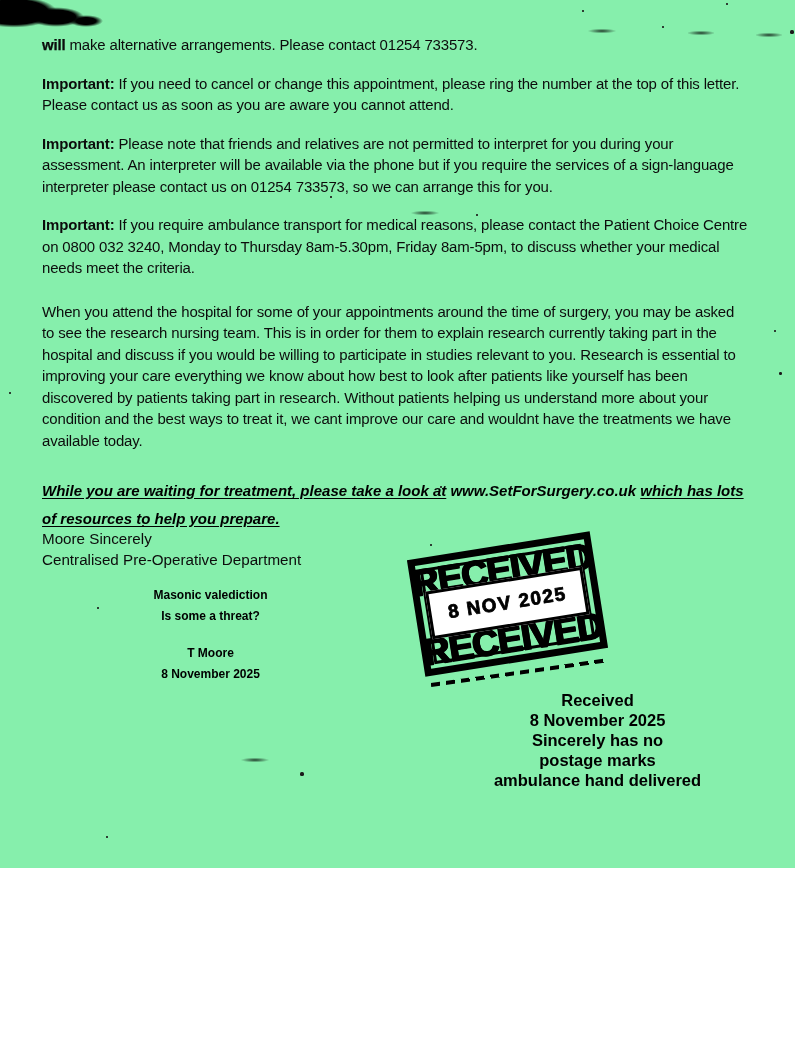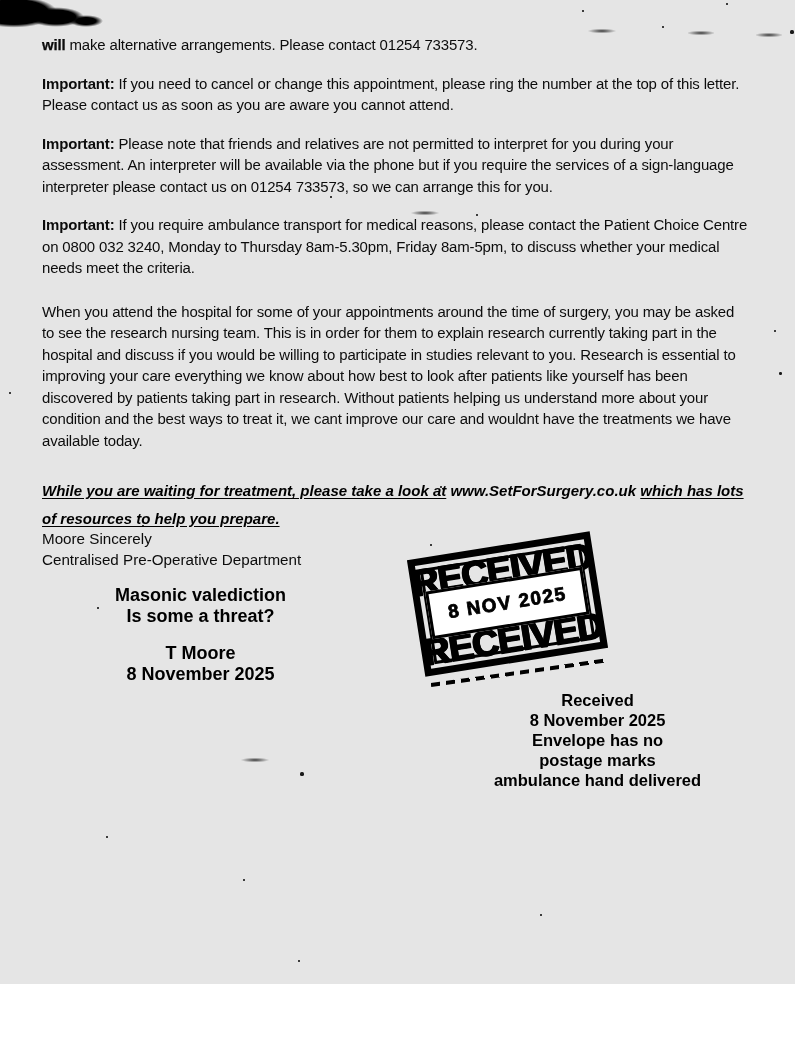--- a/index.html
+++ b/index.html
@@ -6,22 +6,22 @@
     margin: 0;
     padding: 0;
     background: #ffffff;
   }
   body {
     font-family: "Liberation Sans", sans-serif;
   }
   .page {
     position: relative;
     width: 795px;
-    height: 984px;
-    background: #e5e5e5;
+    height: 868px;
+    background: #86efac;
     overflow: hidden;
   }
 
   
   .scan-blob {
     position: absolute;
     left: -10px;
     top: -8px;
     width: 130px;
     height: 44px;
@@ -92,24 +92,24 @@
 
   
   .annot {
     position: absolute;
     font-weight: 700;
     color: #000;
     text-align: center;
     line-height: 21px;
   }
   #annot-left {
-    left: 28px;
+    left: 38px;
     top: 585px;
     width: 345px;
-    font-size: 18px;
+    font-size: 12px;
   }
   #annot-left .gap { display: block; height: 16px; }
   #annot-right {
     left: 420px;
     top: 690px;
     width: 355px;
     font-size: 16.5px;
     line-height: 20px;
   }
 
@@ -293,21 +293,21 @@
       <div class="stamp-window">
         <div class="stamp-date">8 NOV 2025</div>
       </div>
     </div>
     <div class="stamp-dash"></div>
   </div>
 
   <div class="annot" id="annot-right">
     <div>Received</div>
     <div>8 November 2025</div>
-    <div>Envelope has no</div>
+    <div>Sincerely has no</div>
     <div>postage marks</div>
     <div>ambulance hand delivered</div>
   </div>
 
   <div class="footer-left">op conf preop adm</div>
   <div class="footer-right">Page 2 of 2</div>
 
 </div>
 
 </body></html>

